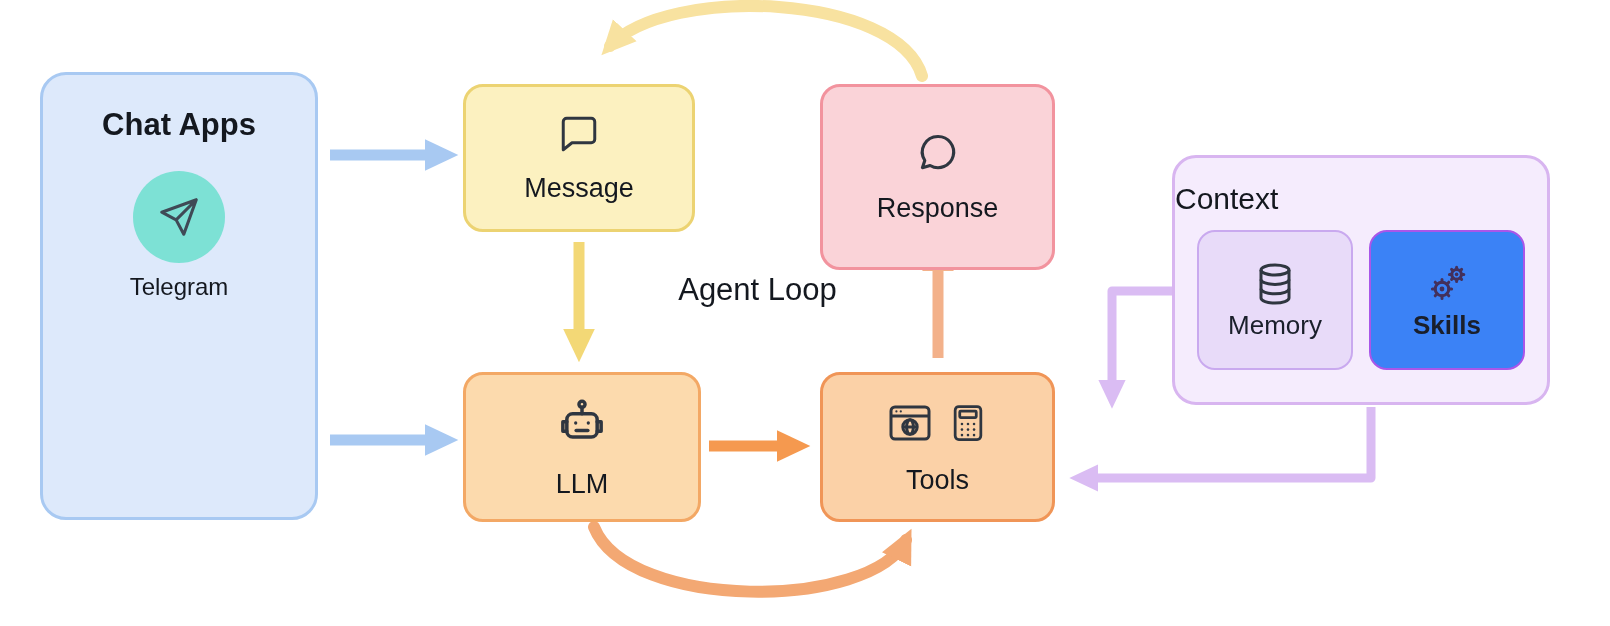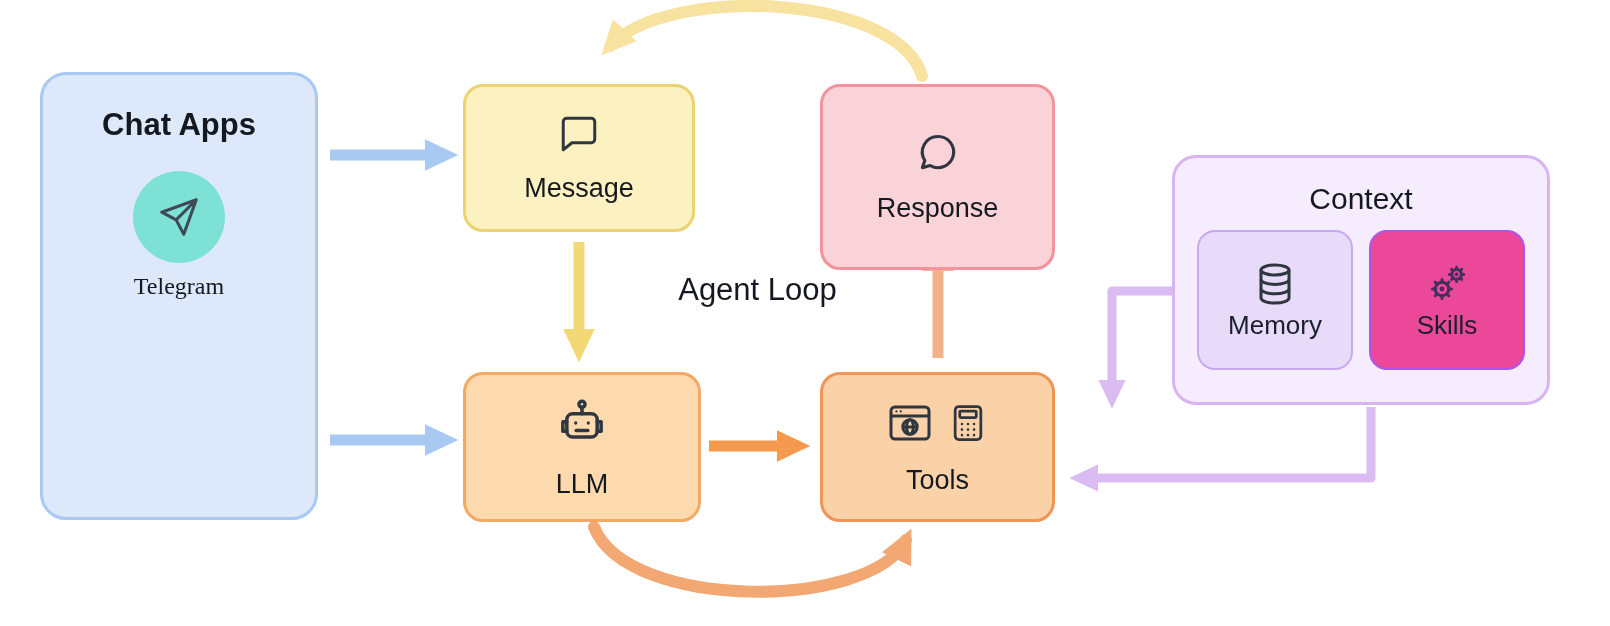--- a/index.html
+++ b/index.html
@@ -30,21 +30,21 @@
     border: 3px solid #a8c9f2;
     border-radius: 26px;
     display: flex; flex-direction: column; align-items: center;
   }
   .chat-apps .group-title {
     margin-top: 32px;
     font-size: 31px;
     font-weight: 600;
     color: #14181f;
   }
-  .app { display: flex; flex-direction: column; align-items: center; font-family: Liberation Serif, serif; }
+  .app { display: flex; flex-direction: column; align-items: center; }
   .app-circle {
     width: 92px; height: 92px;
     border-radius: 50%;
     display: flex; align-items: center; justify-content: center;
   }
   .app-circle.telegram { background: #7de1d5; margin-top: 28px; }
   .app-circle.whatsapp { background: #8fe8a6; margin-top: 30px; }
   .app-label { margin-top: 10px; font-size: 24px; color: #14181f; }
 
   
@@ -74,38 +74,37 @@
   .context {
     position: absolute;
     left: 1172px; top: 155px;
     width: 378px; height: 250px;
     background: #f5ecfd;
     border: 3px solid #d8b5f0;
     border-radius: 24px;
   }
   .context .group-title {
     margin-top: 24px;
-    text-align: center;
     font-size: 30px; font-weight: 500;
     color: #14181f;
   }
   .context-row {
     display: flex; gap: 16px;
     padding: 14px 22px 0 22px;
   }
   .sub-node {
     flex: 1; height: 140px;
     border-radius: 18px;
     display: flex; flex-direction: column;
     align-items: center; justify-content: center;
     gap: 2px;
     font-size: 26px;
   }
   .sub-memory { background: #e8dbf9; border: 2.5px solid #c9a9ef; }
-  .sub-skills { background: #ec4899; border: 2.5px solid #a956e9; }
+  .sub-skills { background: #3b82f6; border: 2.5px solid #a956e9; font-weight: bold; }
 
   .icon { display: flex; align-items: center; justify-content: center; }
 </style>
 </head>
 <body>
 
 <div class="canvas">
 
   <svg class="arrows" width="1610" height="626" viewBox="0 0 1610 626">
     <defs>

